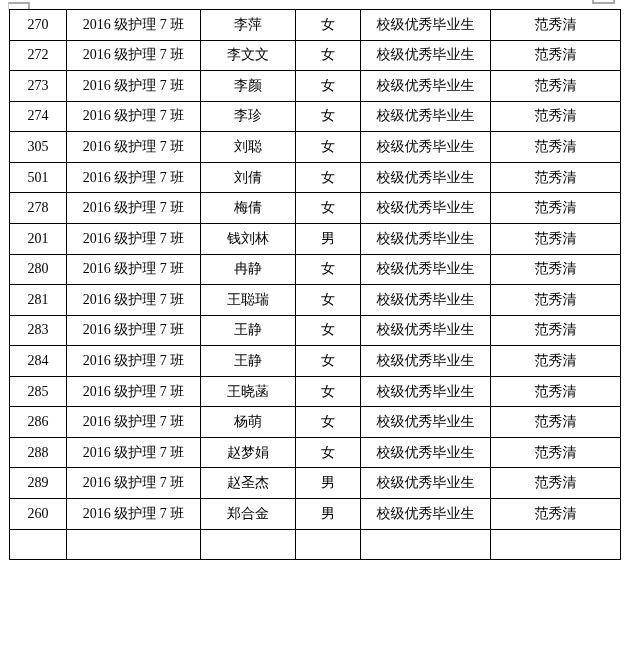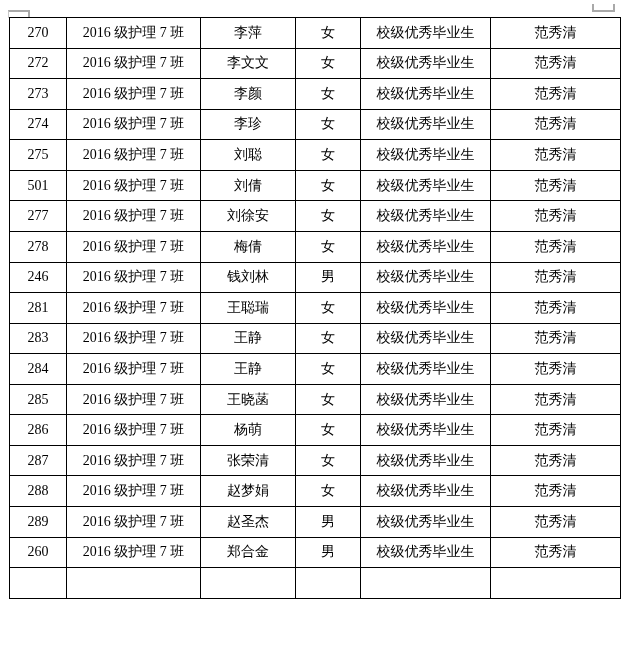--- a/index.html
+++ b/index.html
@@ -11,21 +11,20 @@
     height: 662px;
     background: #ffffff;
     overflow: hidden;
     position: relative;
     font-family: "Liberation Serif", "DejaVu Serif", serif;
   }
   .page {
     position: absolute;
     inset: 0;
     background: #ffffff;
-    margin-top: 8px;
   }
   
   .artifact {
     position: absolute;
     box-sizing: border-box;
   }
   .artifact-left {
     left: 8px;
     top: 2px;
     width: 22px;
@@ -115,60 +114,60 @@
         </tr>
         <tr>
           <td>274</td>
           <td>2016 级护理 7 班</td>
           <td>李珍</td>
           <td>女</td>
           <td>校级优秀毕业生</td>
           <td>范秀清</td>
         </tr>
         <tr>
-          <td>275</td>
+          <td>305</td>
           <td>2016 级护理 7 班</td>
           <td>刘聪</td>
           <td>女</td>
           <td>校级优秀毕业生</td>
           <td>范秀清</td>
         </tr>
         <tr>
           <td>501</td>
           <td>2016 级护理 7 班</td>
           <td>刘倩</td>
           <td>女</td>
           <td>校级优秀毕业生</td>
           <td>范秀清</td>
         </tr>
         <tr>
-          <td>277</td>
-          <td>2016 级护理 7 班</td>
-          <td>刘徐安</td>
-          <td>女</td>
-          <td>校级优秀毕业生</td>
-          <td>范秀清</td>
-        </tr>
-        <tr>
           <td>278</td>
           <td>2016 级护理 7 班</td>
           <td>梅倩</td>
           <td>女</td>
           <td>校级优秀毕业生</td>
           <td>范秀清</td>
         </tr>
         <tr>
-          <td>246</td>
+          <td>201</td>
           <td>2016 级护理 7 班</td>
           <td>钱刘林</td>
           <td>男</td>
           <td>校级优秀毕业生</td>
           <td>范秀清</td>
         </tr>
         <tr>
+          <td>280</td>
+          <td>2016 级护理 7 班</td>
+          <td>冉静</td>
+          <td>女</td>
+          <td>校级优秀毕业生</td>
+          <td>范秀清</td>
+        </tr>
+        <tr>
           <td>281</td>
           <td>2016 级护理 7 班</td>
           <td>王聪瑞</td>
           <td>女</td>
           <td>校级优秀毕业生</td>
           <td>范秀清</td>
         </tr>
         <tr>
           <td>283</td>
           <td>2016 级护理 7 班</td>
@@ -190,28 +189,20 @@
           <td>2016 级护理 7 班</td>
           <td>王晓菡</td>
           <td>女</td>
           <td>校级优秀毕业生</td>
           <td>范秀清</td>
         </tr>
         <tr>
           <td>286</td>
           <td>2016 级护理 7 班</td>
           <td>杨萌</td>
-          <td>女</td>
-          <td>校级优秀毕业生</td>
-          <td>范秀清</td>
-        </tr>
-        <tr>
-          <td>287</td>
-          <td>2016 级护理 7 班</td>
-          <td>张荣清</td>
           <td>女</td>
           <td>校级优秀毕业生</td>
           <td>范秀清</td>
         </tr>
         <tr>
           <td>288</td>
           <td>2016 级护理 7 班</td>
           <td>赵梦娟</td>
           <td>女</td>
           <td>校级优秀毕业生</td>

